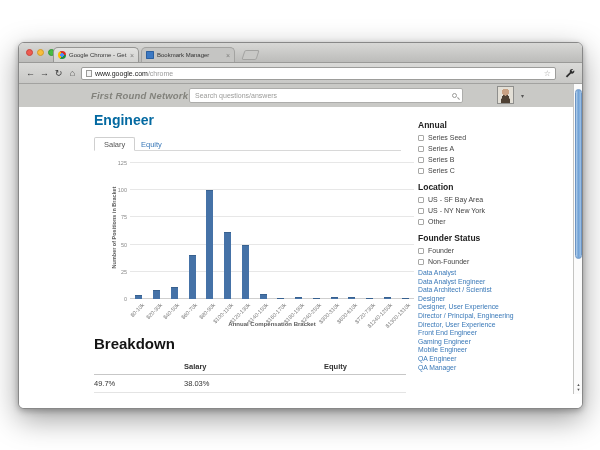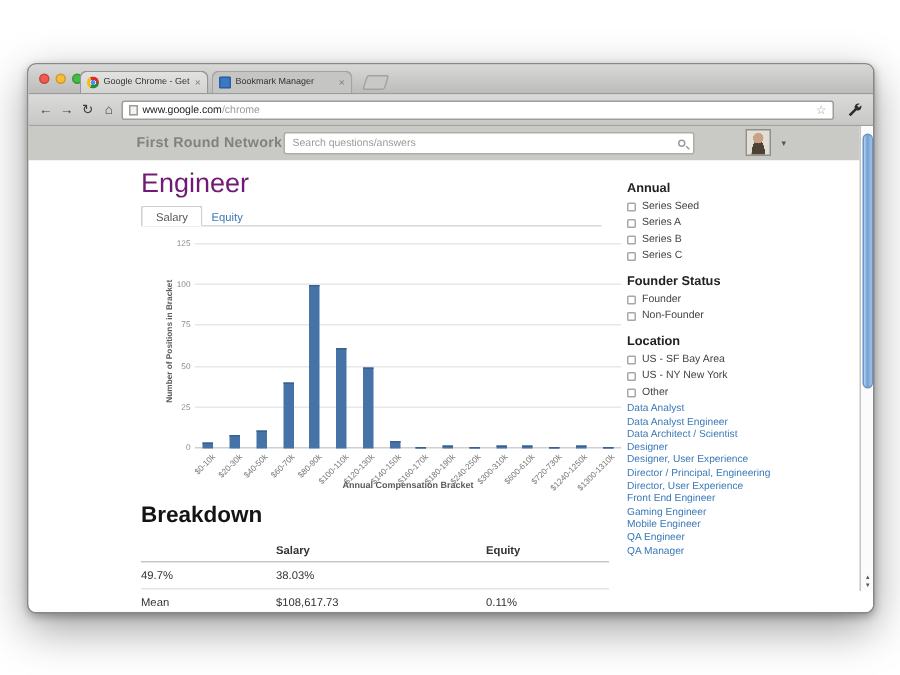--- a/index.html
+++ b/index.html
@@ -42,35 +42,35 @@
             border-radius:2px; display:flex; align-items:center; padding:0 4px; font-size:7px; }
   .pageico { width:6px; height:7px; border:1px solid #9a9a98; background:#f4f4f4; margin-right:3px; flex:none; }
   .urlhost { color:#222; }
   .urlpath { color:#999; flex:1; }
   .star { color:#a0a09e; font-size:8px; flex:none; }
   .wrenchbtn { position:absolute; right:5px; top:4px; width:15px; height:13px; }
   .wrenchbtn svg { width:11px; height:11px; display:block; margin:1px auto; }
 
   
   .siteband { position:absolute; left:0; top:41px; right:0; height:23px; background:#c9c9c6; }
-  .brand { position:absolute; left:72px; top:6px; font-size:9.5px; font-weight:bold; color:#82827c; letter-spacing:.2px; }
+  .brand { position:absolute; left:72px; top:6px; font-size:9.5px; font-weight:bold; color:#82827c; letter-spacing:.2px;font-style:italic; }
   .searchbox { position:absolute; left:170px; top:4px; width:274px; height:15px; background:#fff; border:1px solid #adadab;
                border-radius:2px; display:flex; align-items:center; padding:0 5px; }
   .searchbox .ph { flex:1; font-size:7px; color:#9b9b99; }
   .mag { flex:none; width:5px; height:5px; border:1px solid #9b9b99; border-radius:50%; position:relative; }
   .mag::after { content:""; position:absolute; left:4px; top:4px; width:3px; height:1px; background:#9b9b99; transform:rotate(45deg); }
   .avatar { position:absolute; left:478px; top:2px; width:17px; height:18px; border:1px solid #8f8f8d; background:
       radial-gradient(circle at 50% 32%, #c9a285 0 26%, transparent 27%),
       radial-gradient(ellipse at 50% 100%, #4f4134 0 42%, transparent 43%),
       #e3dfd6; }
   .caret { position:absolute; left:502px; top:8px; font-size:6px; color:#555; }
 
   
   .content { position:absolute; left:0; top:64px; right:0; bottom:0; background:#fff; }
-  .h1 { position:absolute; left:75px; top:5px; font-size:18px; font-weight:normal; color:#701a75; }
+  .h1 { position:absolute; left:75px; top:5px; font-size:14px; font-weight:bold; color:#0369a1; }
   .ptab-active { position:absolute; left:75px; top:30px; height:14px; padding:0 9px; font-size:7.5px; line-height:13px;
                  color:#555; background:#fff; border:1px solid #cfcfcf; border-bottom:1px solid #fff; border-radius:2px 2px 0 0; z-index:2;}
   .ptab-link { position:absolute; left:122px; top:33px; font-size:7.5px; color:#3a79b8; }
   .tabrule { position:absolute; left:75px; top:43px; width:307px; border-top:1px solid #d8d8d8; }
 
   
   .chart { position:absolute; left:75px; top:48px; width:312px; height:178px; }
   .plot { position:absolute; left:36px; top:8px; width:284px; height:136px; }
   .grid { position:absolute; left:0; right:0; height:1px; background:#e7e7e7; }
   .grid.base { background:#cfcfcf; }
@@ -219,25 +219,20 @@
       <div class="btable">
           <div class="trow head">
             <div class="tc0"></div>
             <div class="tc1">Salary</div>
             <div class="tc2">Equity</div>
           </div>
           <div class="trow">
             <div class="tc0">49.7%</div>
             <div class="tc2">38.03%</div>
           </div>
-          <div class="trow">
-            <div class="tc0">Mean</div>
-            <div class="tc1">$108,617.73</div>
-            <div class="tc2">0.11%</div>
-          </div>
         </div>
 
       <div class="sidebar">
         <div id="refine-groups">
             <div class="sb-group">
               <h3>Annual</h3>
               <div class="opt">
                 <span class="cbx"></span>
                 <span>Series Seed</span>
               </div>
@@ -248,43 +243,43 @@
               <div class="opt">
                 <span class="cbx"></span>
                 <span>Series B</span>
               </div>
               <div class="opt">
                 <span class="cbx"></span>
                 <span>Series C</span>
               </div>
             </div>
             <div class="sb-group">
-              <h3>Founder Status</h3>
-              <div class="opt">
-                <span class="cbx"></span>
-                <span>Founder</span>
-              </div>
-              <div class="opt">
-                <span class="cbx"></span>
-                <span>Non-Founder</span>
+              <h3>Location</h3>
+              <div class="opt">
+                <span class="cbx"></span>
+                <span>US - SF Bay Area</span>
+              </div>
+              <div class="opt">
+                <span class="cbx"></span>
+                <span>US - NY New York</span>
+              </div>
+              <div class="opt">
+                <span class="cbx"></span>
+                <span>Other</span>
               </div>
             </div>
             <div class="sb-group">
-              <h3>Location</h3>
-              <div class="opt">
-                <span class="cbx"></span>
-                <span>US - SF Bay Area</span>
-              </div>
-              <div class="opt">
-                <span class="cbx"></span>
-                <span>US - NY New York</span>
-              </div>
-              <div class="opt">
-                <span class="cbx"></span>
-                <span>Other</span>
+              <h3>Founder Status</h3>
+              <div class="opt">
+                <span class="cbx"></span>
+                <span>Founder</span>
+              </div>
+              <div class="opt">
+                <span class="cbx"></span>
+                <span>Non-Founder</span>
               </div>
             </div>
           </div>
         <div class="rel">
           <div id="related-links">
               <a href="#">Data Analyst</a>
               <a href="#">Data Analyst Engineer</a>
               <a href="#">Data Architect / Scientist</a>
               <a href="#">Designer</a>
               <a href="#">Designer, User Experience</a>

